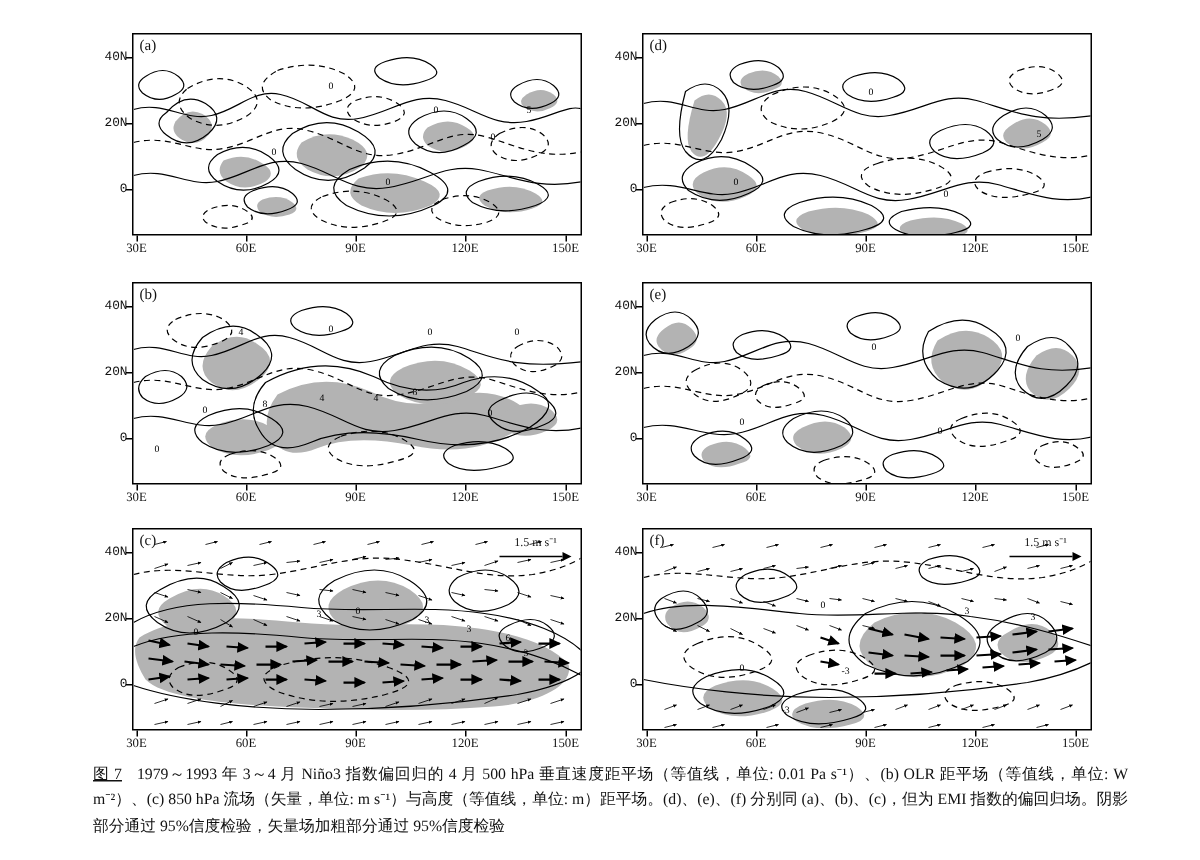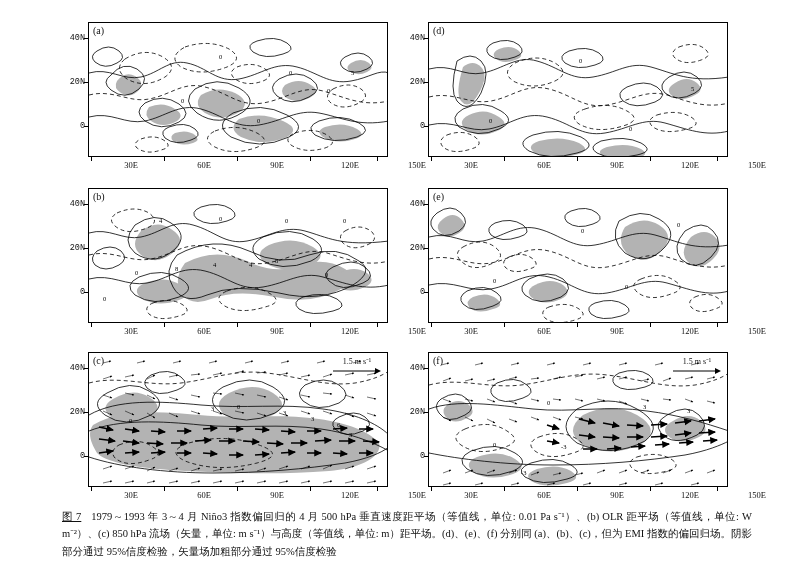--- a/index.html
+++ b/index.html
@@ -50,21 +50,20 @@
     border-top:1px solid #000;
   }
   .xtick{
     position:absolute;
     top:100%;
     margin-top:3px;
     font-size:8.5px;
     transform:translateX(-50%);
     white-space:nowrap;
     font-family:"Liberation Serif", serif;
-    margin-left:40px;
   }
   .xtickmark{
     position:absolute;
     top:100%;
     width:0;height:4px;
     border-left:1px solid #000;
   }
   .vectorkey{
     position:absolute;
     font-size:8px;

